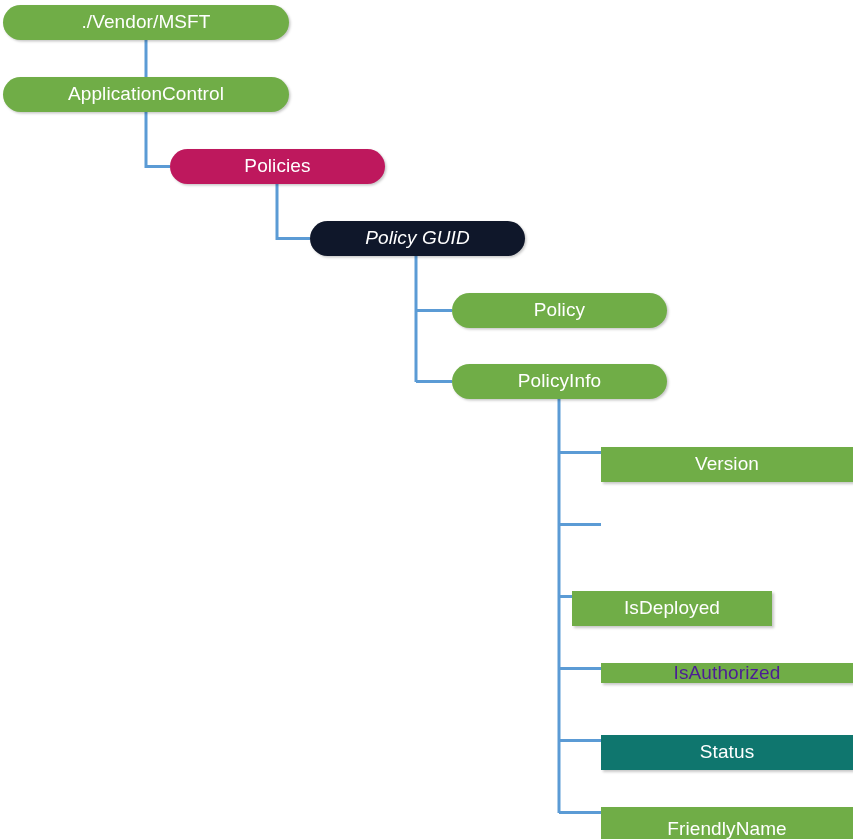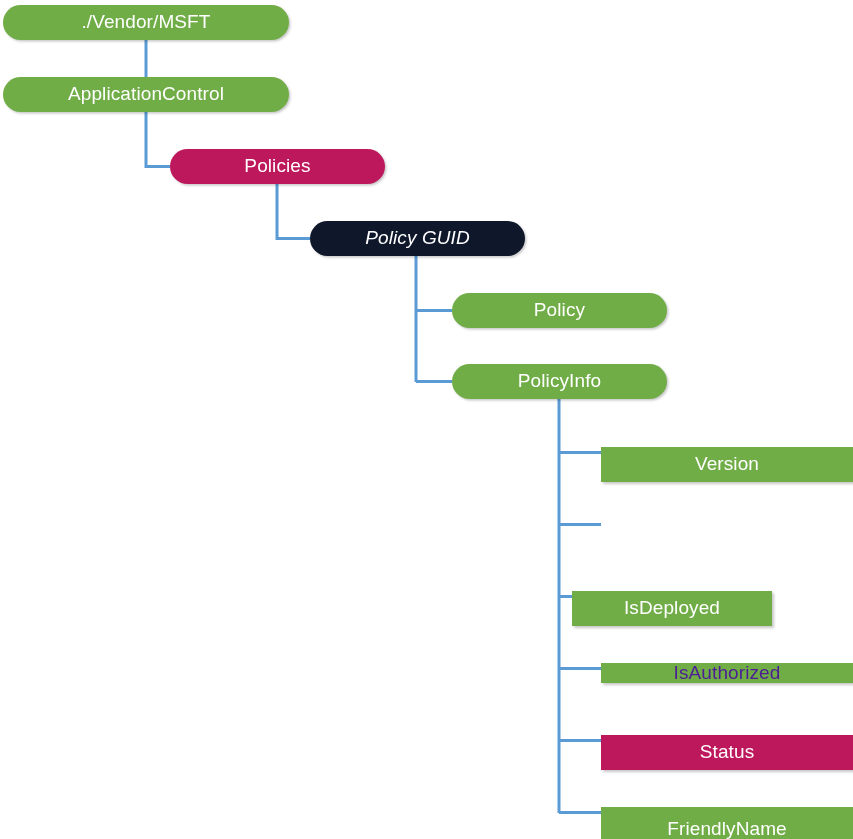--- a/index.html
+++ b/index.html
@@ -116,21 +116,21 @@
 
 
   <div class="node square" style="left: 572px; top: 579px; width: 200px; height: 35px; background: rgb(112, 173, 71); color: rgb(255, 255, 255);">
     <span class="node-label">IsDeployed</span>
   </div>
 
   <div class="node square" style="left: 601px; top: 651px; width: 252px; height: 20px; background: rgb(112, 173, 71); color: #4c1d95;">
     <span class="node-label">IsAuthorized</span>
   </div>
 
-  <div class="node square" style="left: 601px; top: 723px; width: 252px; height: 35px; background: #be185d; color: rgb(255, 255, 255);">
+  <div class="node square" style="left: 601px; top: 723px; width: 252px; height: 35px; background: #0f766e; color: rgb(255, 255, 255);">
     <span class="node-label">Status</span>
   </div>
 
   <div class="node square" style="left: 601px; top: 795px; width: 252px; height: 45px; background: rgb(112, 173, 71); color: rgb(255, 255, 255);">
     <span class="node-label">FriendlyName</span>
   </div>
 
 </div>
 
 </body></html>

